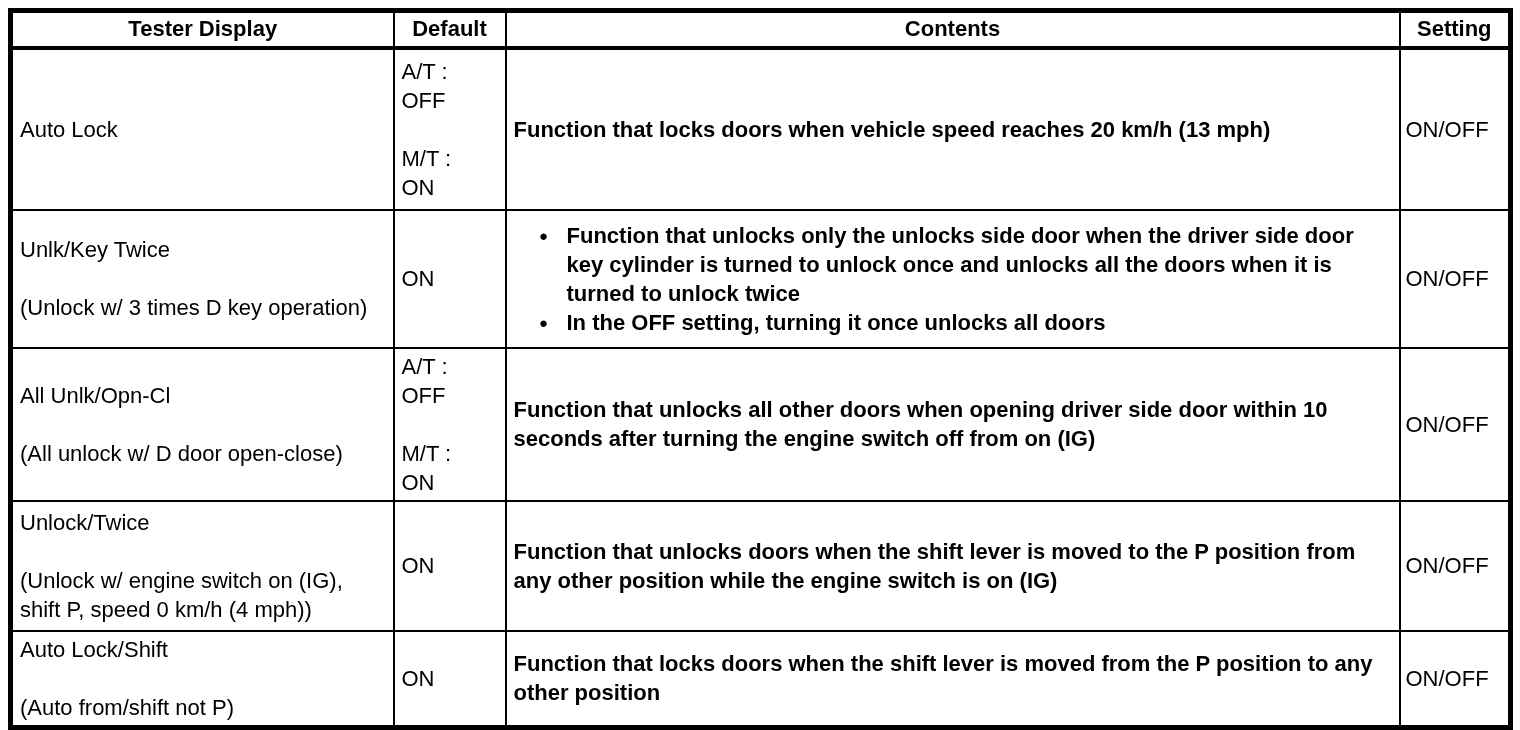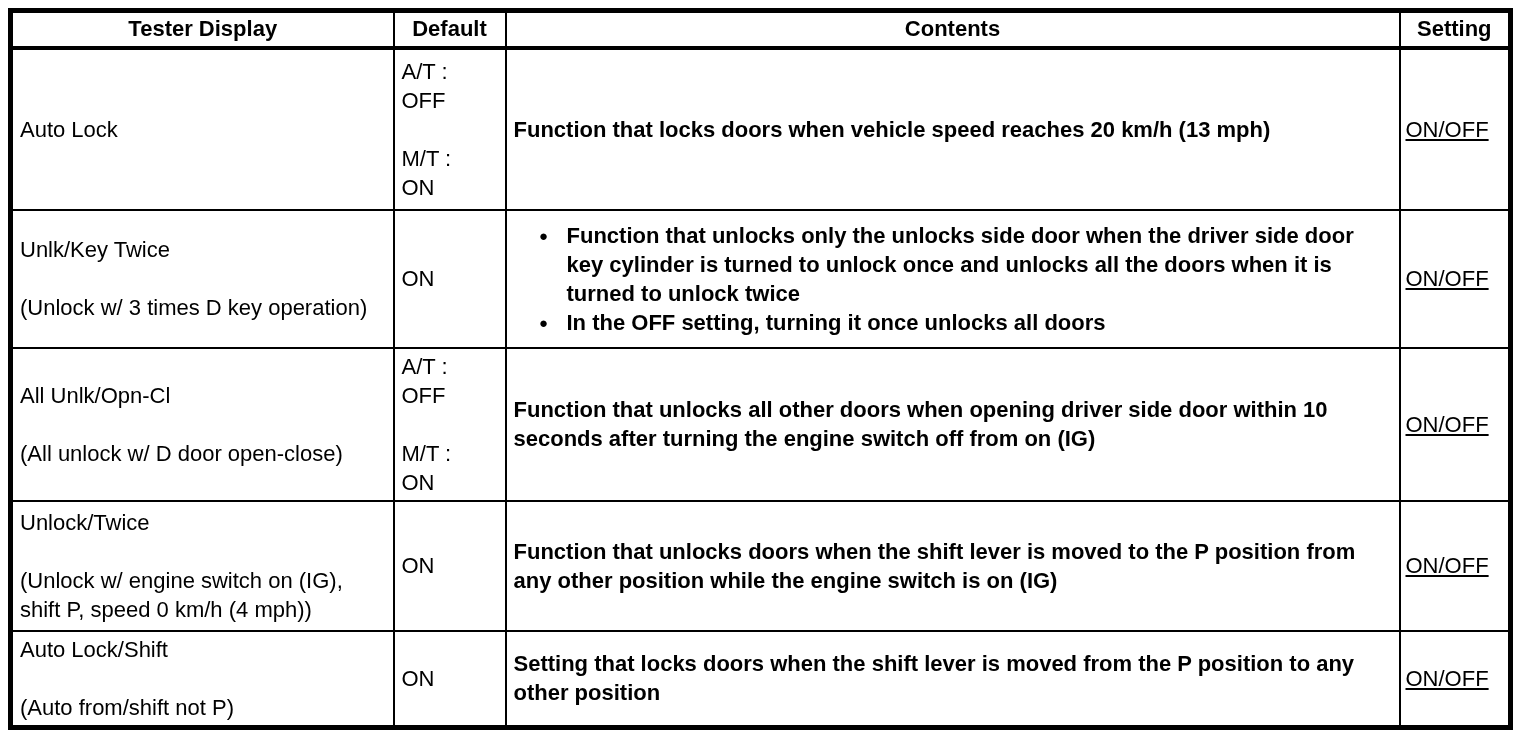--- a/index.html
+++ b/index.html
@@ -61,21 +61,21 @@
   .bullet-marker {
     flex: 0 0 16px;
     margin-left: 22px;
     margin-right: 15px;
     font-size: 15px;
     line-height: 29px;
     text-align: center;
   }
   .bullet-text { flex: 1; }
 
-  td.col-setting { padding-left: 5px; padding-right: 2px; text-decoration: underline; }
+  td.col-setting { padding-left: 5px; padding-right: 2px; }
 </style>
 </head>
 <body>
 
 <div class="table-wrap">
   <table class="settings-table">
     <colgroup>
       <col class="c-tester">
       <col class="c-default">
       <col class="c-contents">
@@ -171,21 +171,21 @@
         <tr class="r4">
     <td class="col-tester">
       <div class="line">Auto Lock/Shift</div>
       <div class="blank-line"></div>
       <div class="line">(Auto from/shift not P)</div>
     </td>
     <td class="col-default">
             <div class="line">ON</div>
           </td>
     <td class="col-contents">
-            <div>Setting that locks doors when the shift lever is moved from the P position to any other position</div>
+            <div>Function that locks doors when the shift lever is moved from the P position to any other position</div>
           </td>
     <td class="col-setting">
       <span>ON/OFF</span>
     </td>
   </tr>
       </tbody>
   </table>
 </div>
 
 </body></html>

